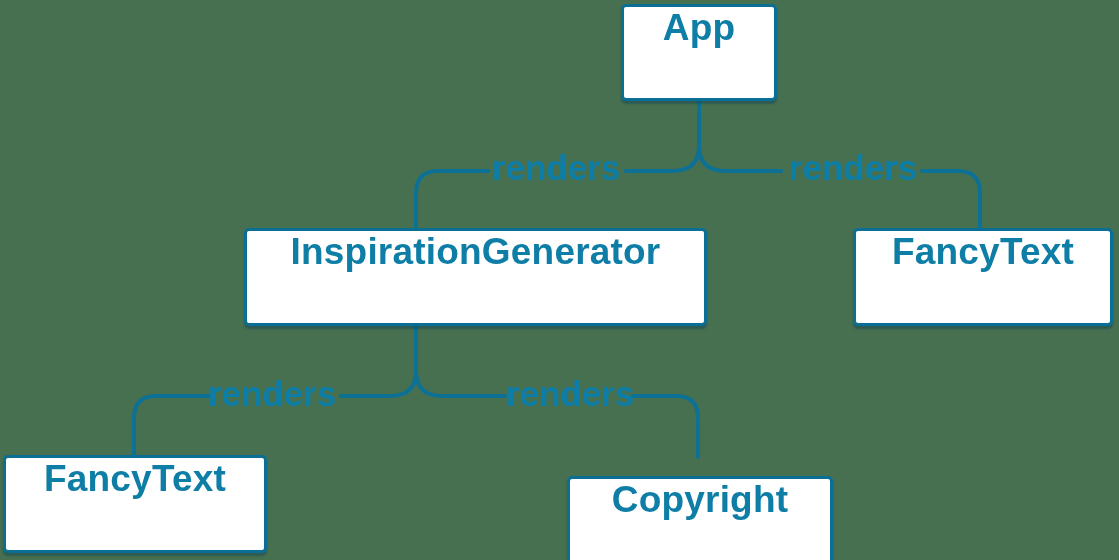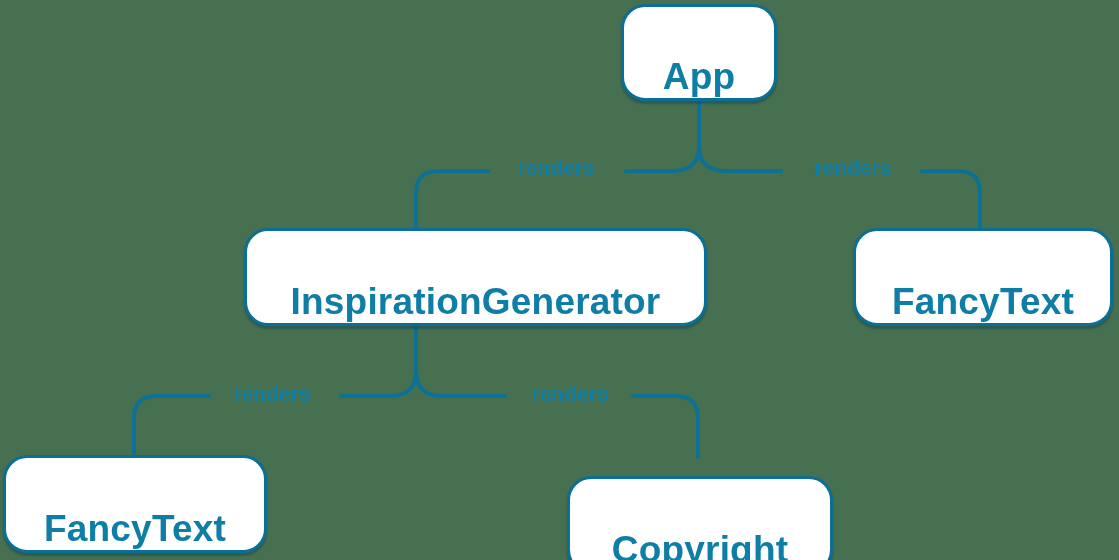--- a/index.html
+++ b/index.html
@@ -32,38 +32,38 @@
     fill:none;
     stroke:var(--line);
     stroke-width:4;
     stroke-linecap:round;
   }
   .node{
     position:absolute;
     box-sizing:border-box;
     background:var(--node-bg);
     border:3px solid var(--node-border);
-    border-radius:24px;
+    border-radius:5px;
     display:flex;
-    align-items:flex-end;
+    align-items:flex-start;
     justify-content:center;
     box-shadow:0 3px 2px rgba(8,60,88,0.40);
   }
   .node .node-label{
     color:var(--node-text);
     font-size:37px;
     font-weight:600;
     letter-spacing:0.2px;
     white-space:nowrap;
   }
   .edge-label{
     position:absolute;
     transform:translate(-50%,-50%);
     color:var(--label);
-    font-size:21px;
+    font-size:35px;
     font-weight:600;
     white-space:nowrap;
   }
   
   #node-app{left:621px;top:4px;width:156px;height:97px;}
   #node-inspiration-generator{left:196px;top:228px;width:463px;height:98px;margin-left:48px;}
   #node-fancy-text-top{left:853px;top:228px;width:260px;height:98px;}
   #node-fancy-text-bottom{left:3px;top:455px;width:264px;height:98px;}
   #node-copyright{left:567px;top:455px;width:266px;height:98px;margin-top:21px;}
   

